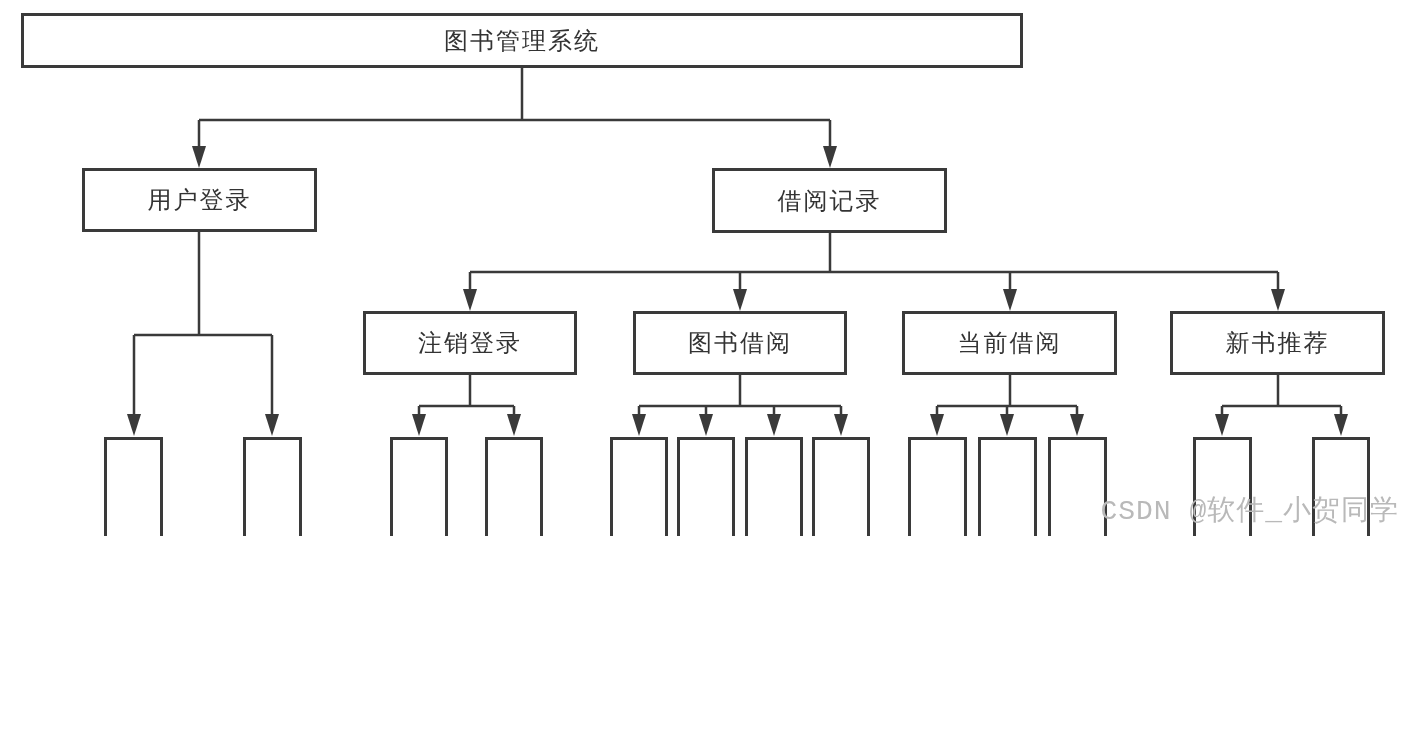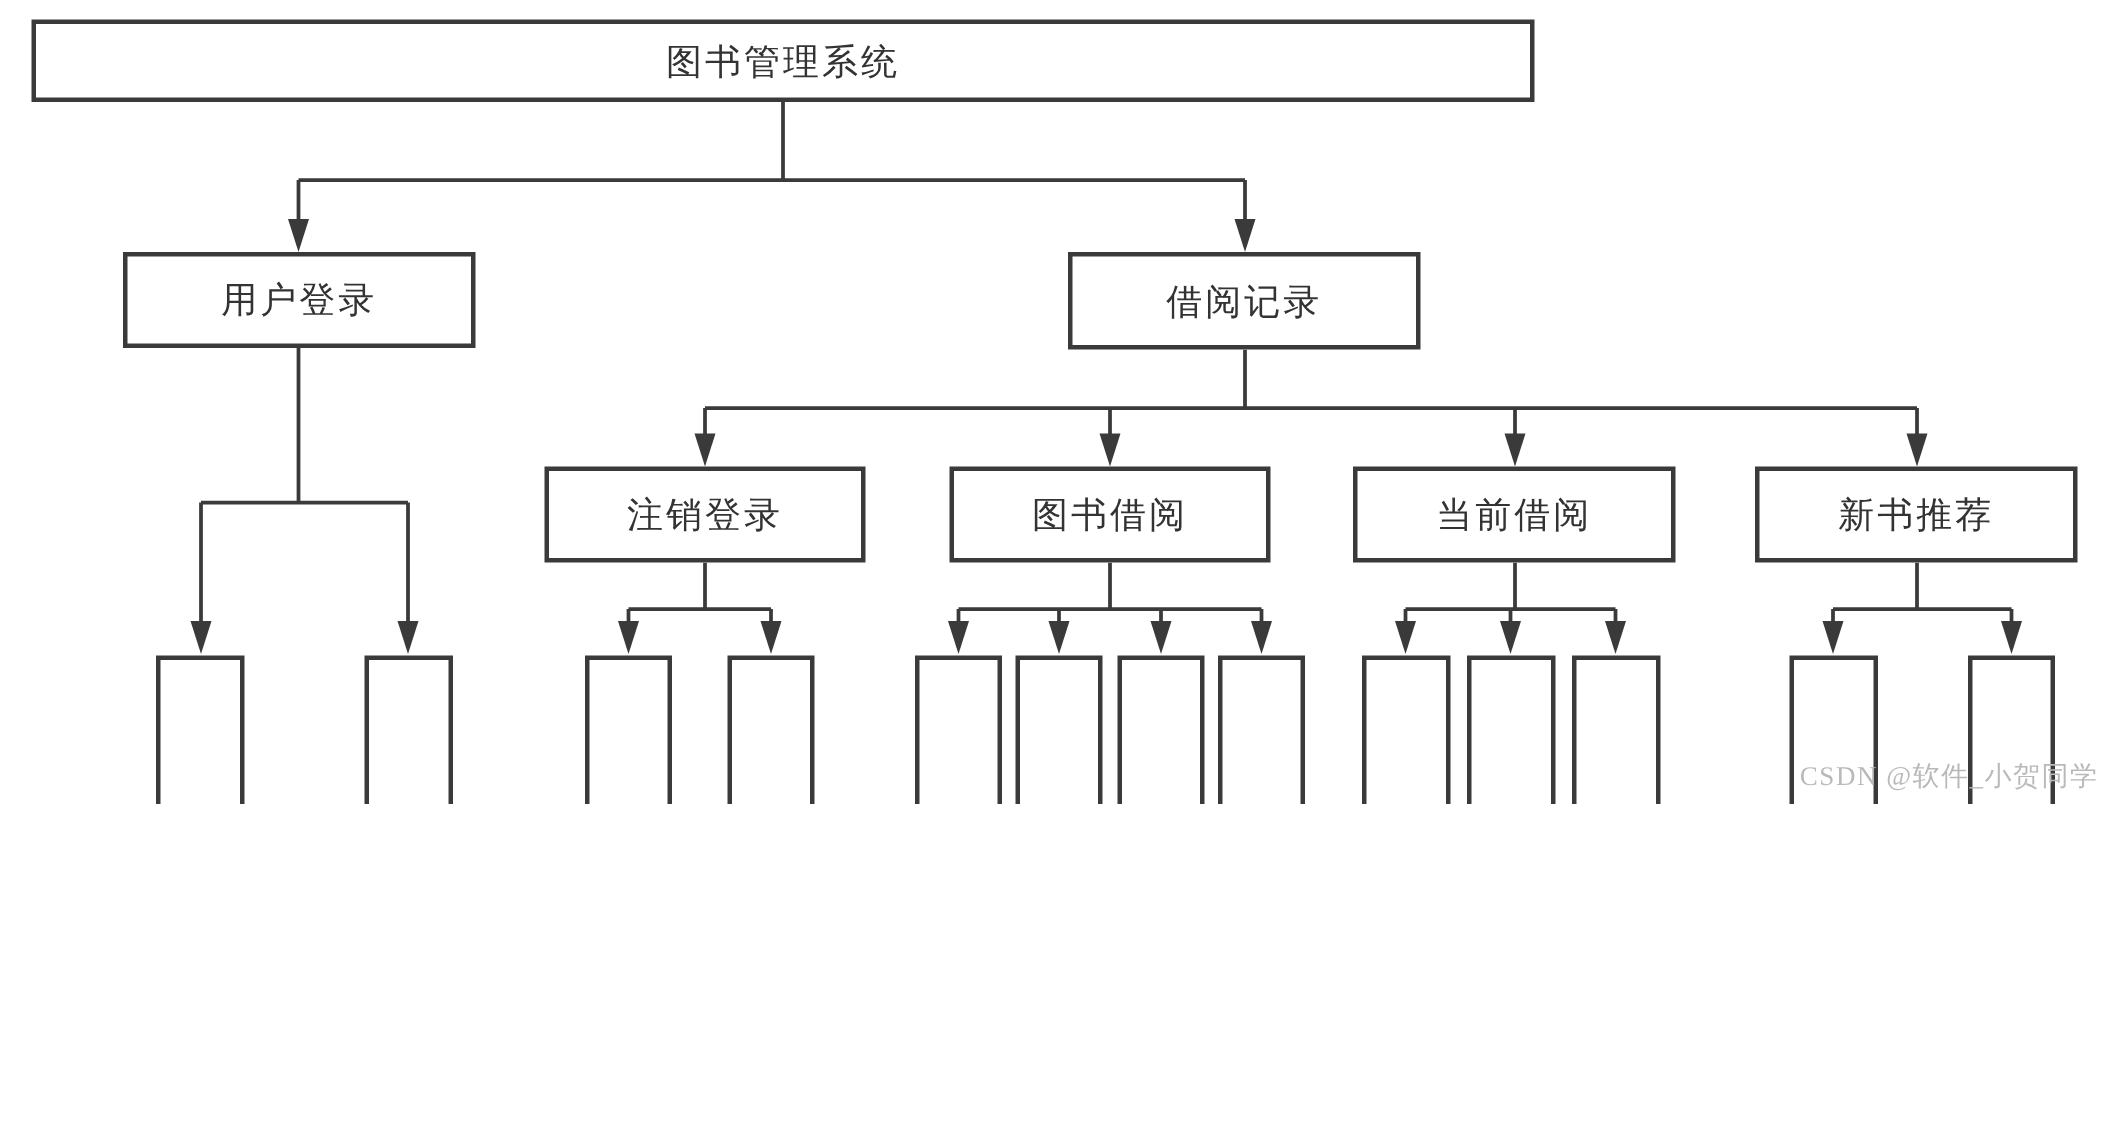--- a/index.html
+++ b/index.html
@@ -6,21 +6,21 @@
     --line:#3a3a3a;
     --text:#333333;
     --wm:#b9b9b9;
     --bg:#ffffff;
   }
   html,body{margin:0;padding:0;background:var(--bg);}
   .stage{
     position:relative;
     width:1405px;height:536px;
     background:var(--bg);
-    font-family:Liberation Serif, serif;
+    font-family:Liberation Mono, monospace;
     overflow:hidden;
   }
   .wires{position:absolute;left:0;top:0;}
   .wires path{stroke:var(--line);stroke-width:2.5;fill:none;}
   .wires polygon{fill:var(--line);stroke:none;}
   .node{
     position:absolute;
     box-sizing:border-box;
     border:3px solid var(--line);
     background:#fff;
@@ -38,21 +38,21 @@
     writing-mode:vertical-rl;
     text-orientation:mixed;
     font-size:25px;
     letter-spacing:5px;
     line-height:1;
   }
   .watermark{
     position:absolute;
     right:6px;
     bottom:7px;
-    font-size:18px;
+    font-size:28px;
     color:var(--wm);
     letter-spacing:1px;
     white-space:nowrap;
     z-index:5;
   }
 </style>
 </head>
 <body>
 
 <div class="stage">

